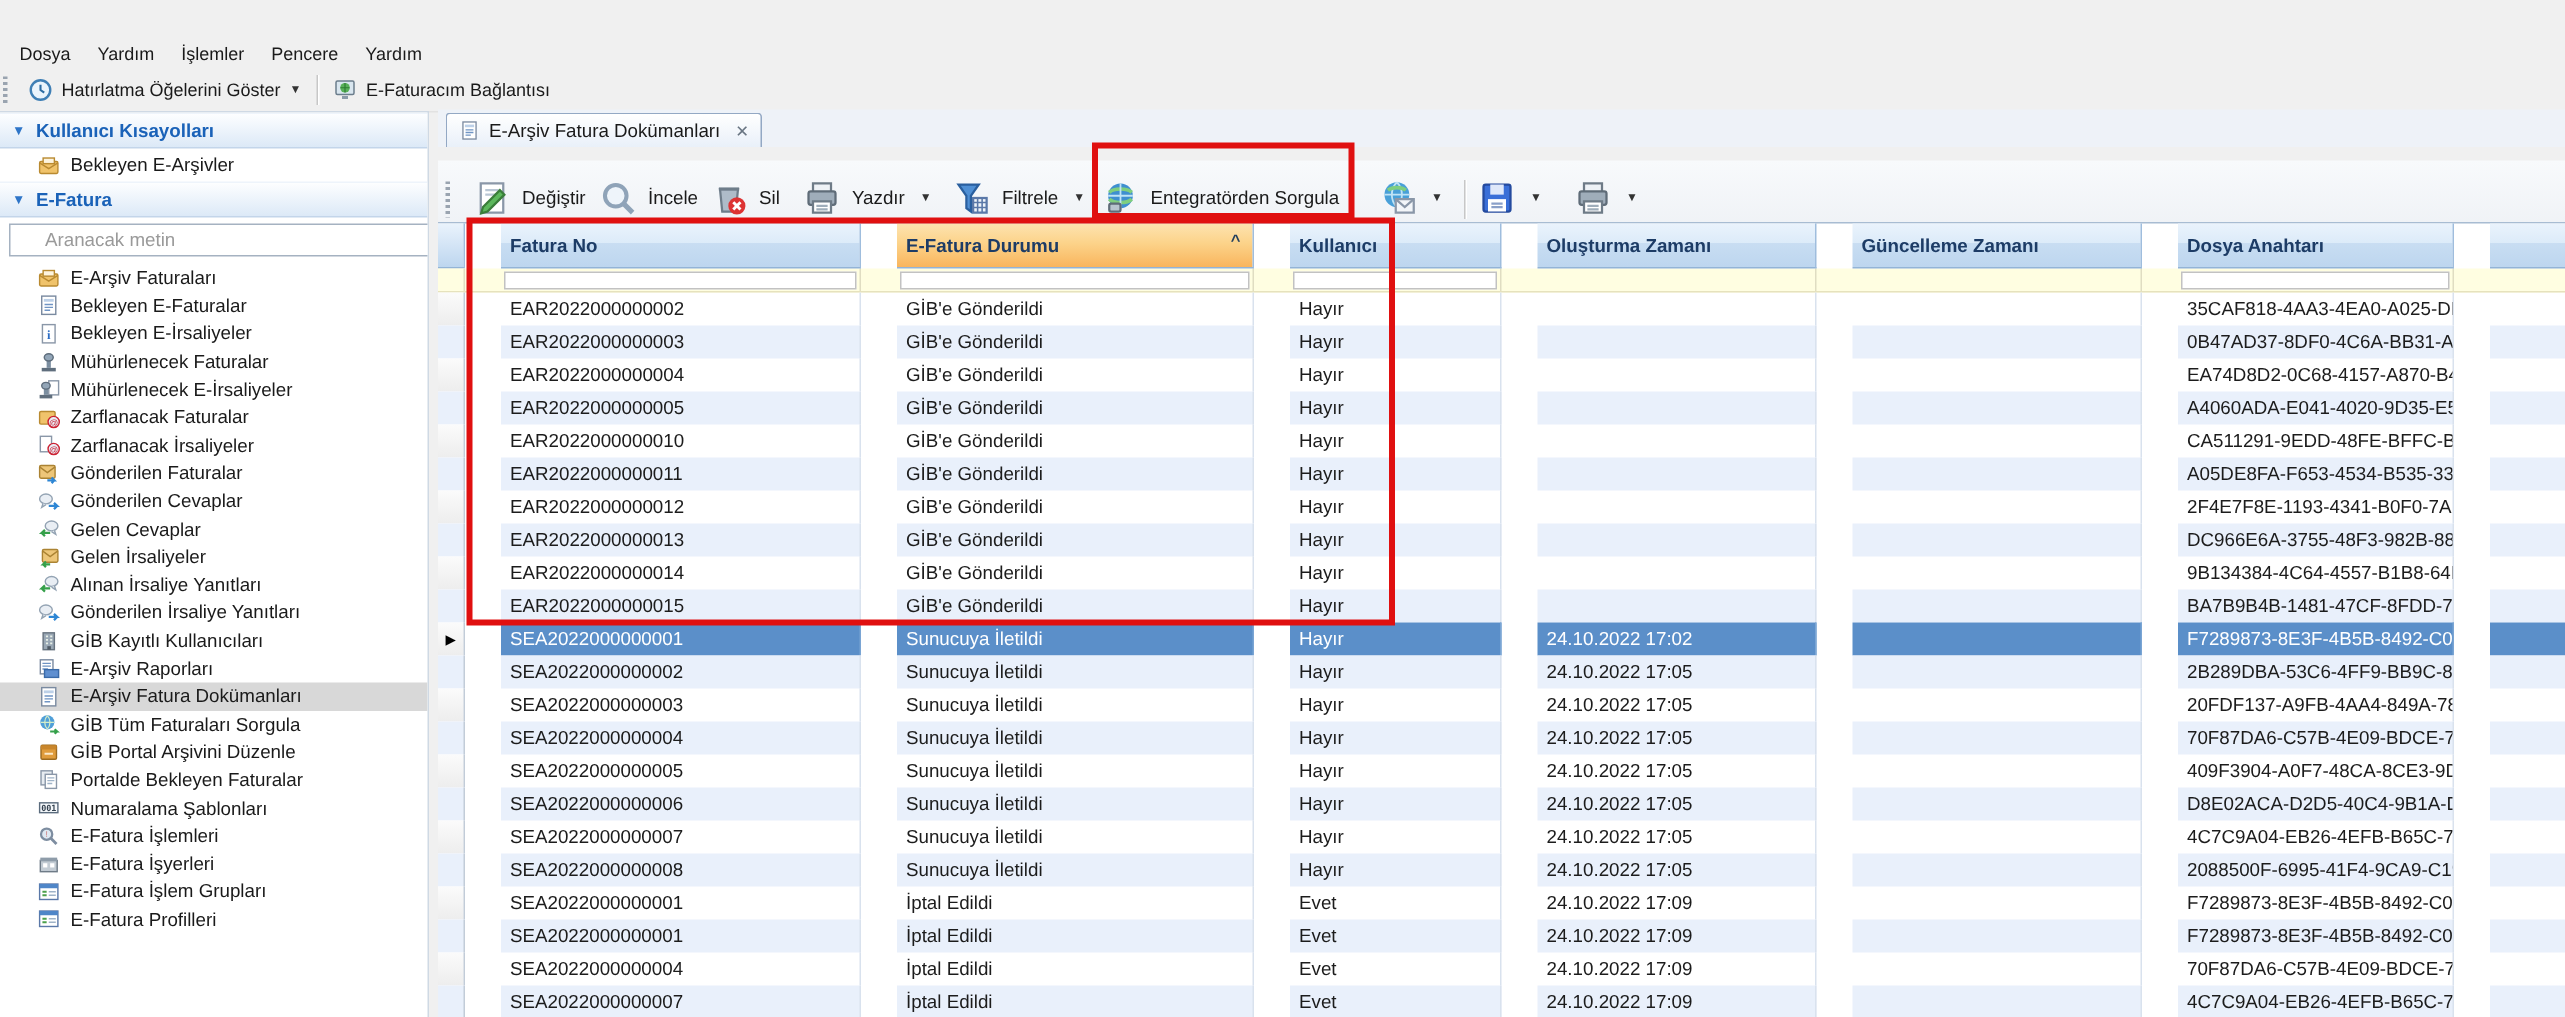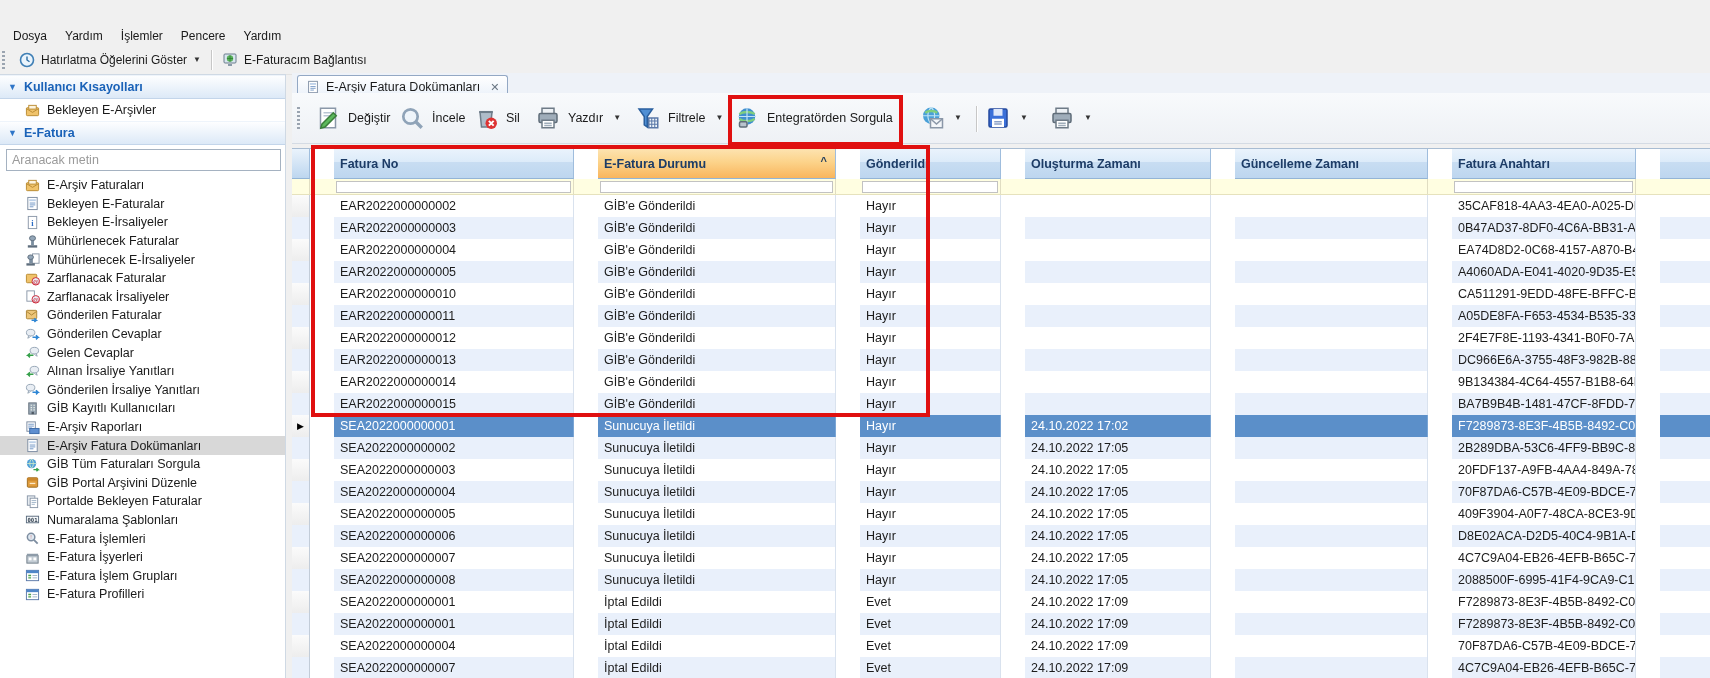--- a/index.html
+++ b/index.html
@@ -26,30 +26,30 @@
   #sidebar{left:0;top:74px;width:285px;height:604px;background:#fff;border-top:1px solid #cfd9e4;border-right:1px solid #cfd9e4;overflow:hidden;}
   .side-header{height:22px;display:flex;align-items:center;gap:7px;padding-left:8px;
      background:linear-gradient(#fdfeff,#dcE9f7);border-bottom:1px solid #c3d5ea;border-top:1px solid #eef4fb;
      color:#1a62b8;font-weight:bold;font-size:12.5px;}
   .side-header .arrow{color:#2e75c8;font-size:9px;}
   .side-item{height:18.6px;display:flex;align-items:center;gap:7px;padding-left:25px;white-space:nowrap;cursor:default;font-size:12.5px;}
   .side-item.shortcut{height:22px;}
   .side-item.selected{background:#d8d8d8;}
   .side-item .icon{width:15px;height:15px;}
   #side-search{margin:4px 6px 5px 6px;height:18px;width:263px;border:1px solid #a5b2c1;
-     font-family:"Liberation Sans",sans-serif;font-size:12.5px;padding:1px 5px;color:#333;box-sizing:content-box;}
+     font-family:"Liberation Sans",sans-serif;font-size:12.5px;padding:1px 23px;color:#333;box-sizing:content-box;}
   #side-search::placeholder{color:#9a9a9a;}
 
   
   #tabstrip{left:292px;top:73px;right:0;width:1418px;height:25px;background:#eef2f8;}
   #tab{position:absolute;left:5px;top:2px;height:22px;display:flex;align-items:center;gap:6px;padding:0 8px;
        background:linear-gradient(#ffffff,#e9f0f9);border:1px solid #93a8c4;border-bottom:none;
        border-radius:3px 3px 0 0;font-size:12.5px;}
   #tab .close{color:#6a7683;font-size:11px;margin-left:4px;}
-  #main-toolbar{left:292px;top:93px;width:1418px;height:50px;background:linear-gradient(#f8fafc,#eef1f5);
+  #main-toolbar{left:292px;top:107px;width:1418px;height:50px;background:linear-gradient(#f8fafc,#eef1f5);
       border-bottom:1px solid #d4dbe4;text-align:center;}
   #main-toolbar .grip{position:absolute;left:3px;top:14px;height:24px;}
   .mtb-btn{position:absolute;top:9px;height:32px;display:flex;align-items:center;gap:8px;font-size:12.5px;cursor:default;}
   .mtb-btn .icon{width:24px;height:24px;}
   .mtb-btn .caret{margin-left:2px;}
 
   
   #grid{left:292px;top:148px;width:1418px;height:530px;background:#fff;border-top:1px solid #a8bcd2;}
   .g-row{display:flex;width:1418px;gap:24px;}
   .g-cell{box-sizing:border-box;overflow:hidden;white-space:nowrap;flex:0 0 auto;}
@@ -222,20 +222,29 @@
           <svg viewBox="0 0 16 16">
             <ellipse cx="10" cy="6" rx="4.5" ry="3.5" fill="#e9eef4" stroke="#93a3b3"></ellipse>
             <path d="M12 9l1 3-3-2" fill="#e9eef4" stroke="#93a3b3"></path>
             <path d="M9 11H3l2.3-2.2M3 11l2.3 2.2" stroke="#35a04a" stroke-width="1.6" fill="none"></path>
           </svg>
         </span>
         <span>Gelen Cevaplar</span>
       </div><div class="side-item">
         <span class="icon">
           <svg viewBox="0 0 16 16">
+            <rect x="3.5" y="2.5" width="11" height="9" rx="1" fill="#edc679" stroke="#ab8333"></rect>
+            <path d="M3.5 3.5l5.5 4 5.5-4" fill="none" stroke="#ab8333"></path>
+            <path d="M9 13H4l2-2m-2 2l2 2" stroke="#35a04a" stroke-width="1.6" fill="none"></path>
+          </svg>
+        </span>
+        <span>Gelen İrsaliyeler</span>
+      </div><div class="side-item">
+        <span class="icon">
+          <svg viewBox="0 0 16 16">
             <ellipse cx="10" cy="6" rx="4.5" ry="3.5" fill="#e9eef4" stroke="#93a3b3"></ellipse>
             <path d="M12 9l1 3-3-2" fill="#e9eef4" stroke="#93a3b3"></path>
             <path d="M9 11H3l2.3-2.2M3 11l2.3 2.2" stroke="#35a04a" stroke-width="1.6" fill="none"></path>
           </svg>
         </span>
         <span>Alınan İrsaliye Yanıtları</span>
       </div><div class="side-item">
         <span class="icon">
           <svg viewBox="0 0 16 16">
             <ellipse cx="6" cy="6" rx="4.5" ry="3.5" fill="#e9eef4" stroke="#93a3b3"></ellipse>
@@ -468,30 +477,30 @@
     <div id="g-header" class="g-row">
         <div class="g-cell h-ind" style="width: 18px;"></div>
         <div class="g-cell h-cell" style="width: 240px;">
           <span>Fatura No</span>
         </div>
         <div class="g-cell h-cell sorted" style="width: 238px;">
           <span>E-Fatura Durumu</span>
           <span class="sort">^</span>
         </div>
         <div class="g-cell h-cell" style="width: 141px;">
-          <span>Gönderildi</span>
+          <span>Kullanıcı</span>
         </div>
         <div class="g-cell h-cell" style="width: 186px;">
           <span>Oluşturma Zamanı</span>
         </div>
         <div class="g-cell h-cell" style="width: 193px;">
           <span>Güncelleme Zamanı</span>
         </div>
         <div class="g-cell h-cell" style="width: 184px;">
-          <span>Fatura Anahtarı</span>
+          <span>Dosya Anahtarı</span>
         </div>
         <div class="g-cell h-cell right" style="width: 197px;">
           <span>İşlemleri Sayısı</span>
           <span class="icon" style="width: 13px; height: 13px; margin-left: 3px;">
             <svg viewBox="0 0 16 16">
               <rect x="3" y="3" width="8" height="9" fill="#f5f8fb" stroke="#9aa8b5"></rect>
               <rect x="6" y="6" width="8" height="8" fill="#fff" stroke="#9aa8b5"></rect>
               <path d="M8 8.5h4M8 10.5h4" stroke="#c3ccd4"></path>
             </svg>
           </span>

